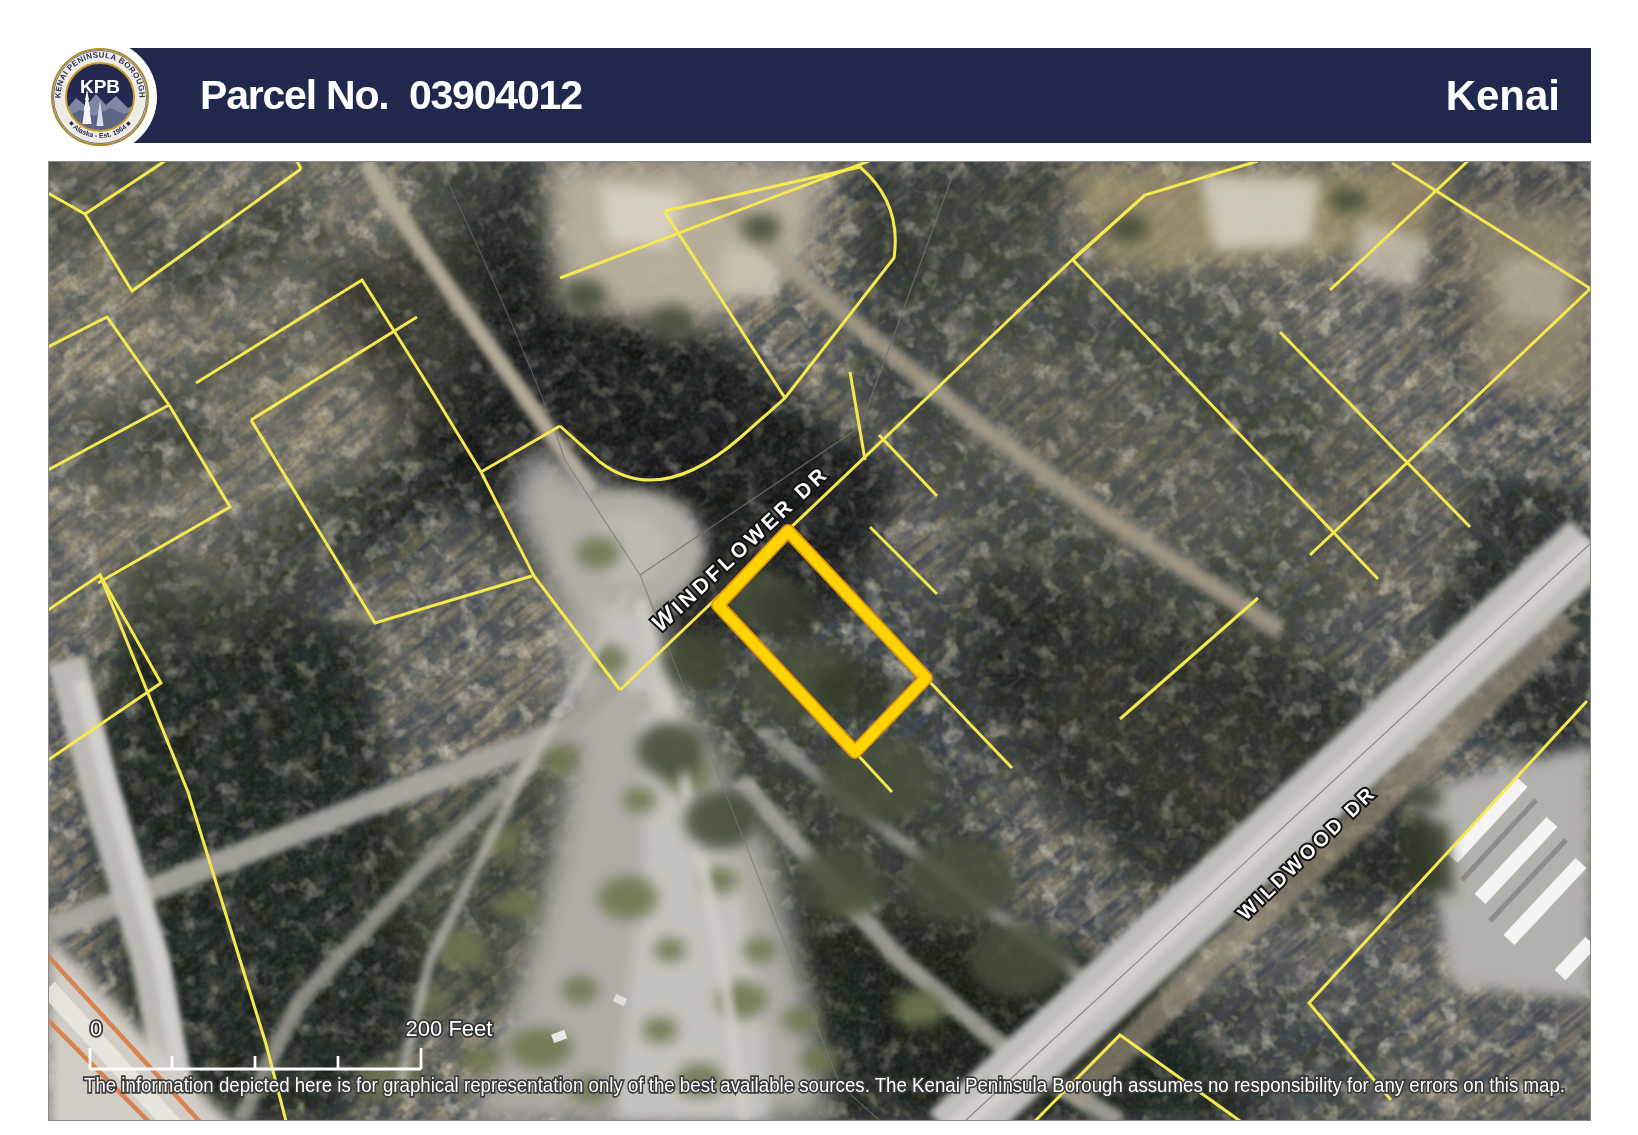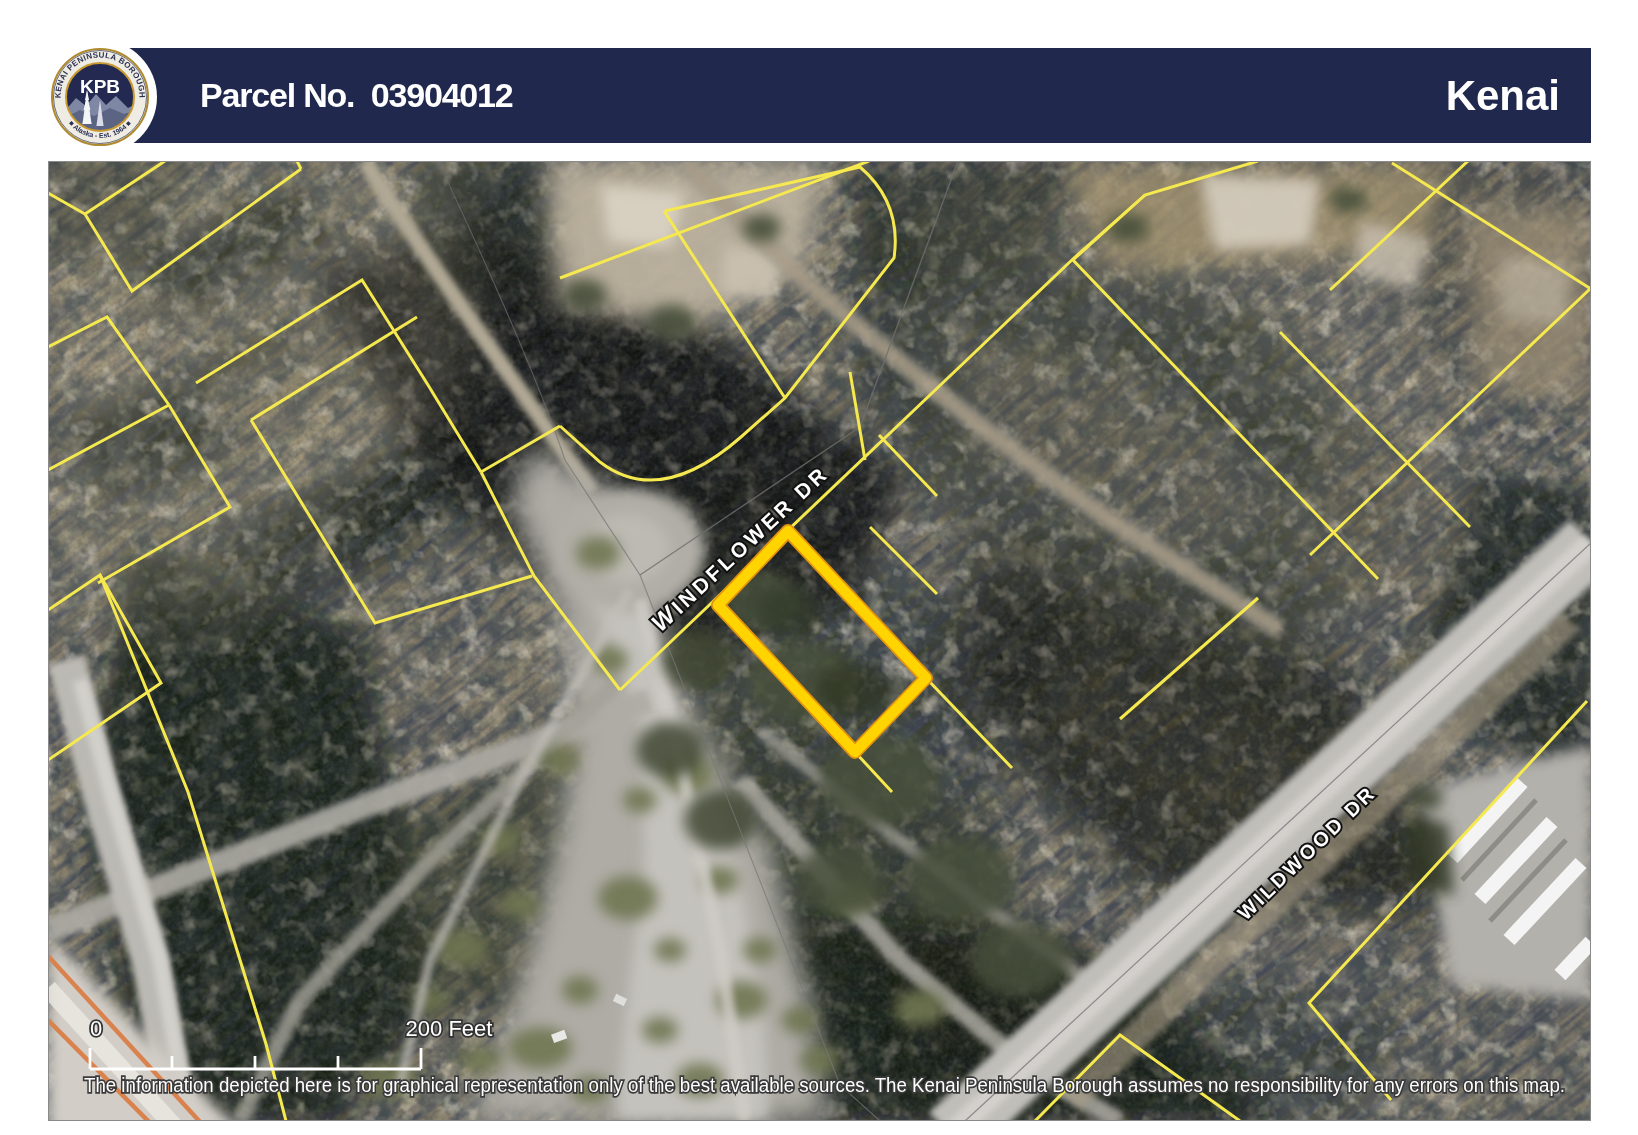--- a/index.html
+++ b/index.html
@@ -1,20 +1,20 @@
 <!DOCTYPE html>
 <html><head>
 <meta charset="utf-8">
 <style>
   html,body{margin:0;padding:0;background:#ffffff;width:1638px;height:1135px;overflow:hidden;
     font-family:"Liberation Sans",sans-serif;}
   #page{position:relative;width:1638px;height:1135px;background:#fff;}
   #bar{position:absolute;left:103px;top:48px;width:1488px;height:95px;background:#20294d;}
   #title{position:absolute;left:200px;top:48px;height:95px;line-height:95px;color:#fff;
-    font-size:34px;font-weight:bold;letter-spacing:-1.2px;}
+    font-size:41px;font-weight:bold;letter-spacing:-1.2px;}
   #city{position:absolute;right:78px;top:48px;height:95px;line-height:95px;color:#fff;
     font-size:42px;font-weight:bold;}
   #logo{position:absolute;left:40px;top:34px;}
   #map{position:absolute;left:48px;top:161px;}
 </style>
 </head>
 <body>
 <div id="page">
 
   <div id="bar"></div>

